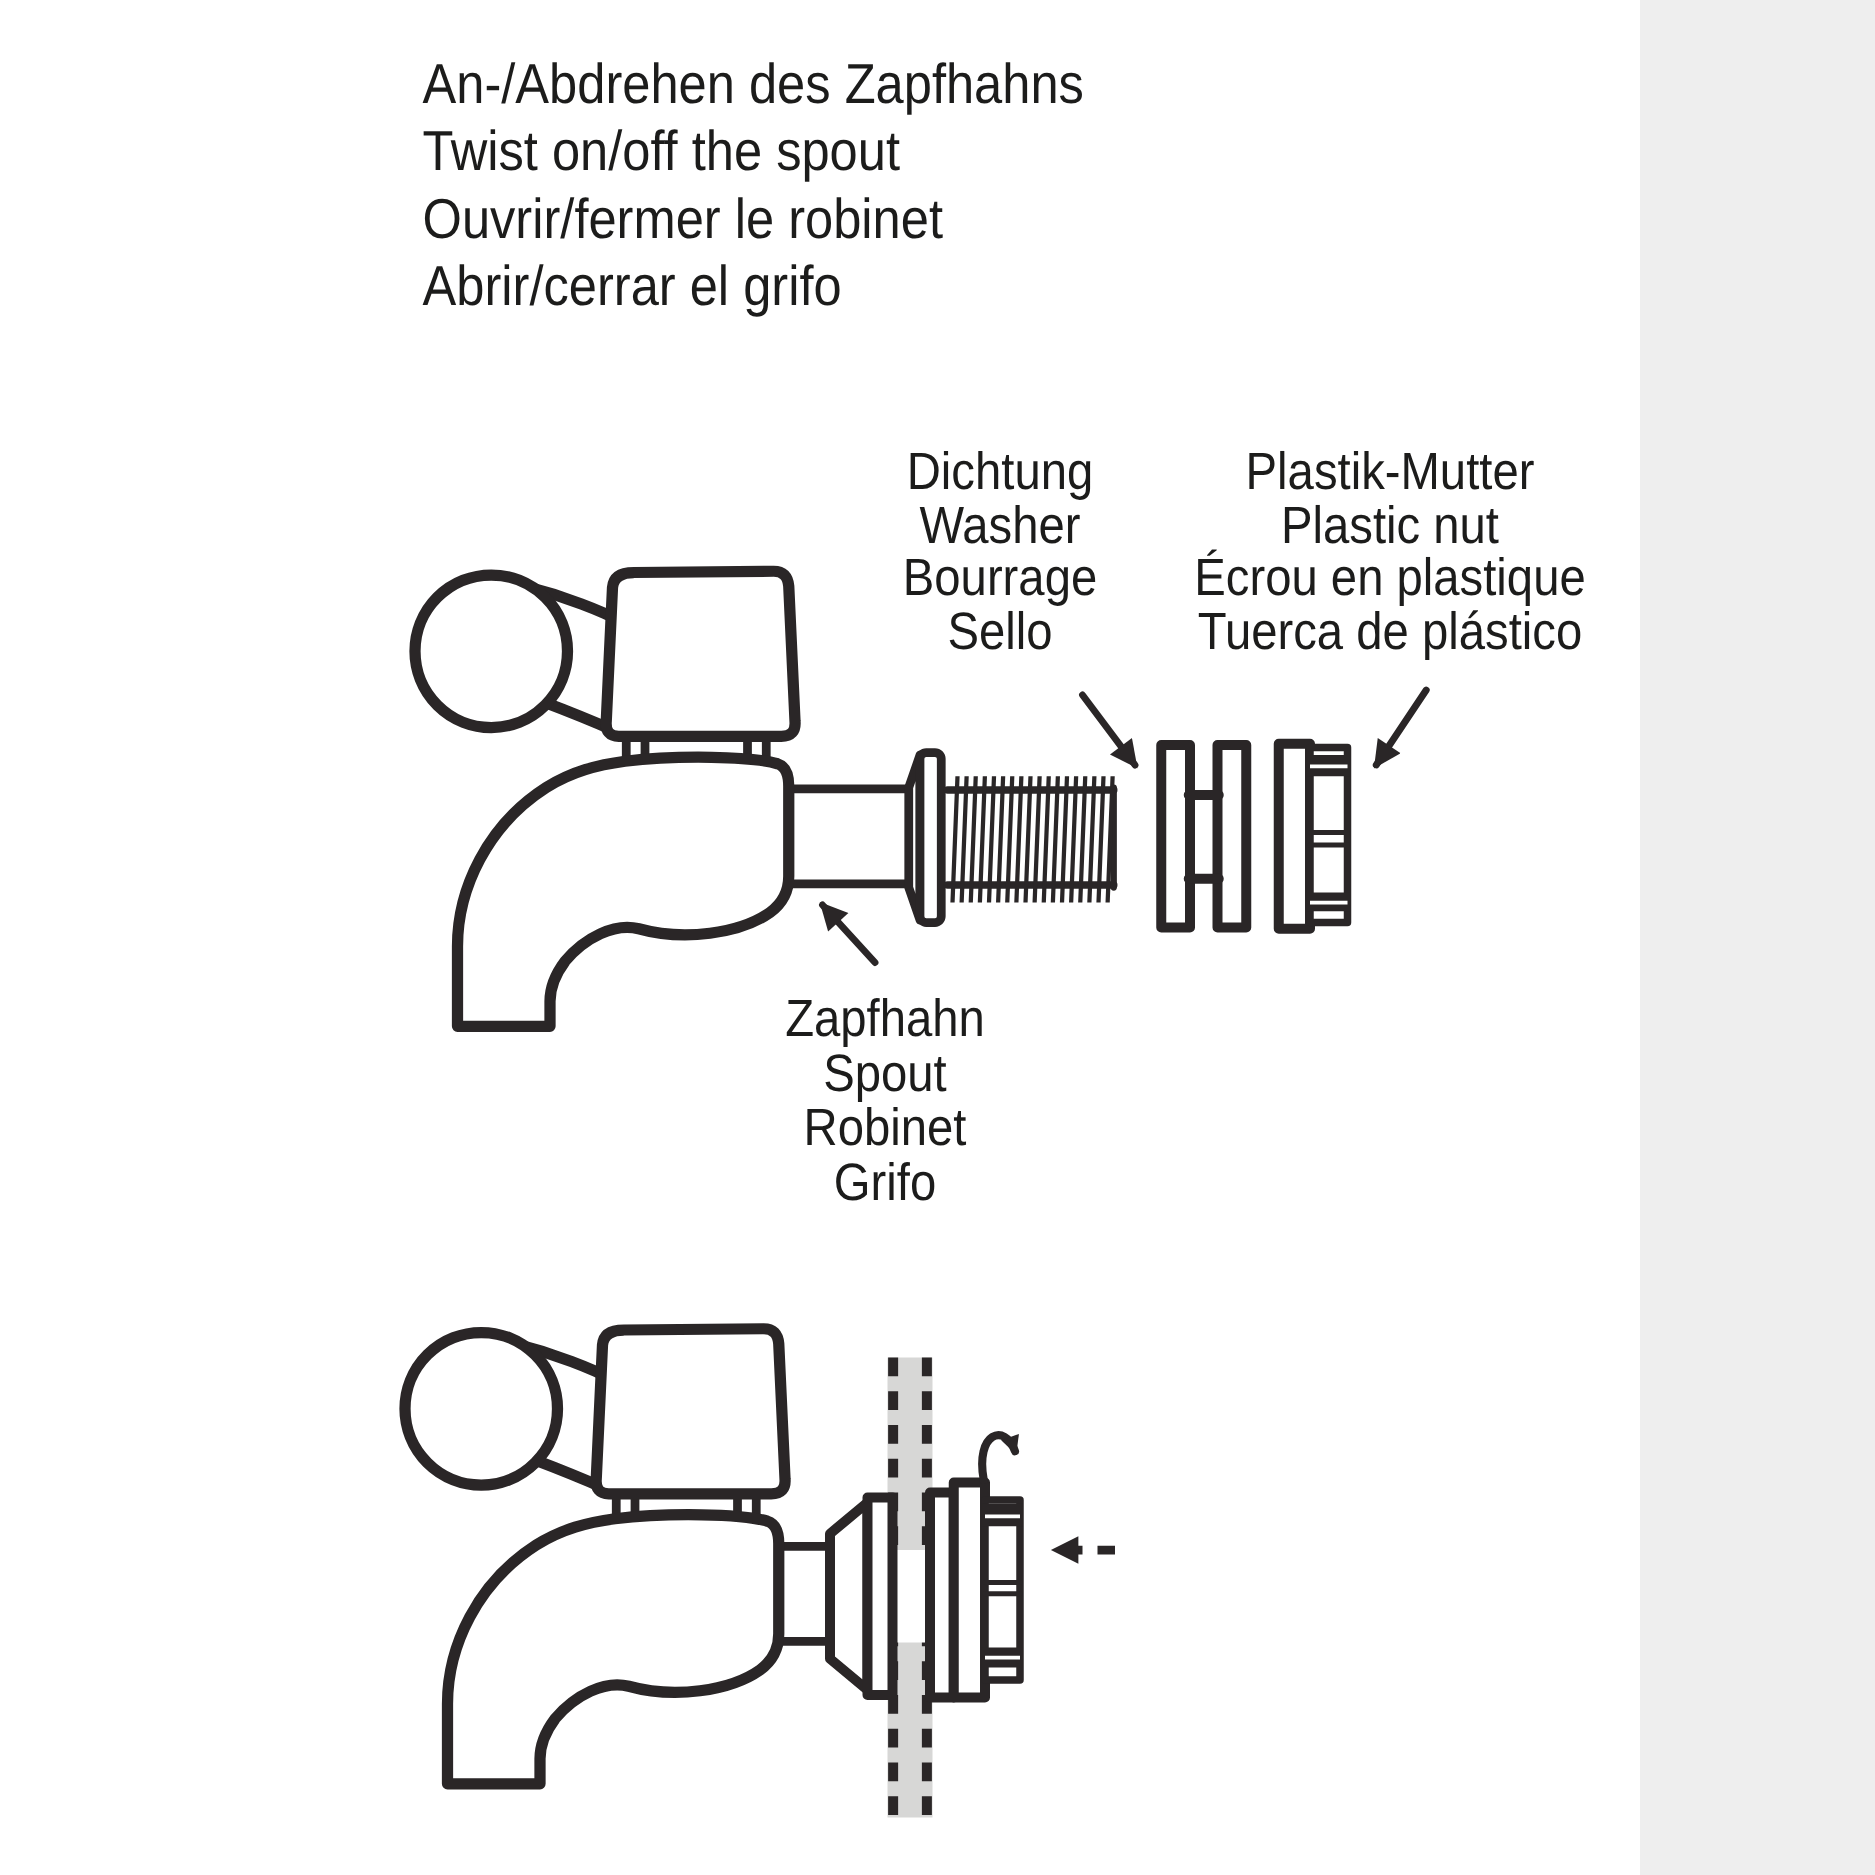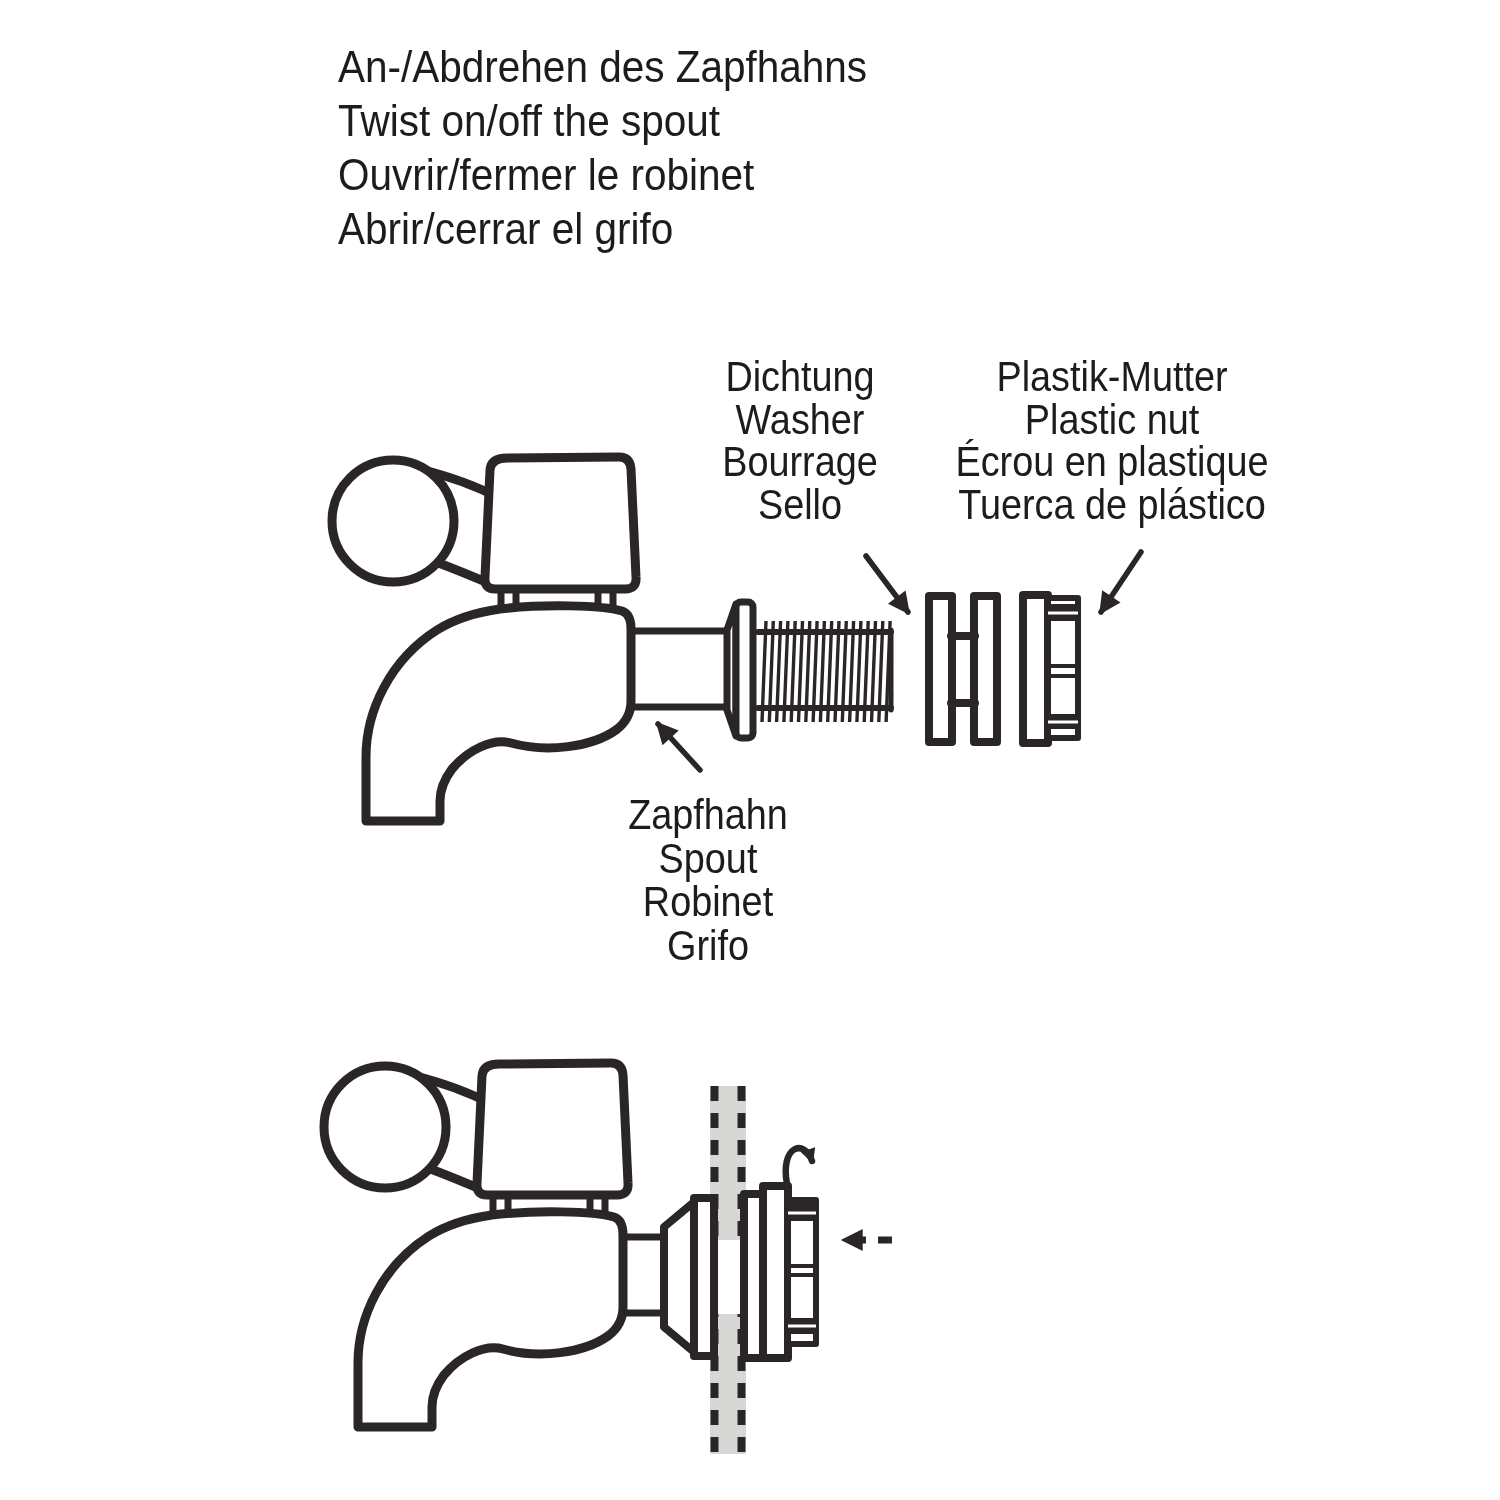--- a/index.html
+++ b/index.html
@@ -4,21 +4,21 @@
 <style>
   :root{
     --ink:#2a2627;
     --text:#1c1c1b;
     --wall:#d7d7d6;
     --background:#ffffff;
   }
   html,body{margin:0;padding:0;background:#eee;}
   .canvas{
     position:relative;
-    width:1500px;height:1500px;
+    width:1312px;height:1500px;
     background:var(--background);
     overflow:hidden;
     font-family:"Liberation Sans", sans-serif;
   }
   .diagram-svg{position:absolute;left:0;top:0;}
   
   .part{fill:#fff;stroke:var(--ink);stroke-linejoin:round;stroke-linecap:round;}
   .sw9{stroke-width:9;}
   .sw8{stroke-width:8;}
   .sw7{stroke-width:7;}

